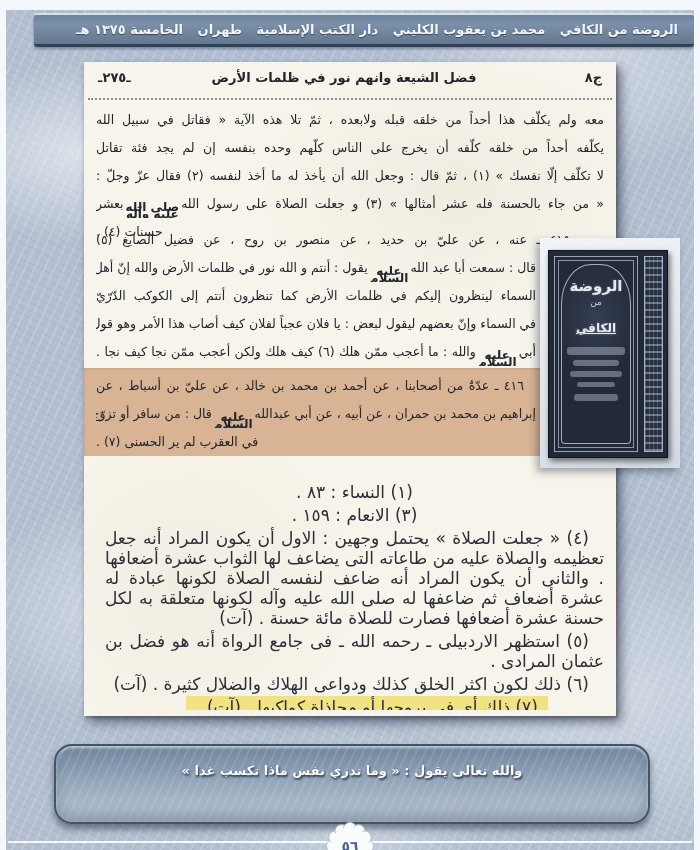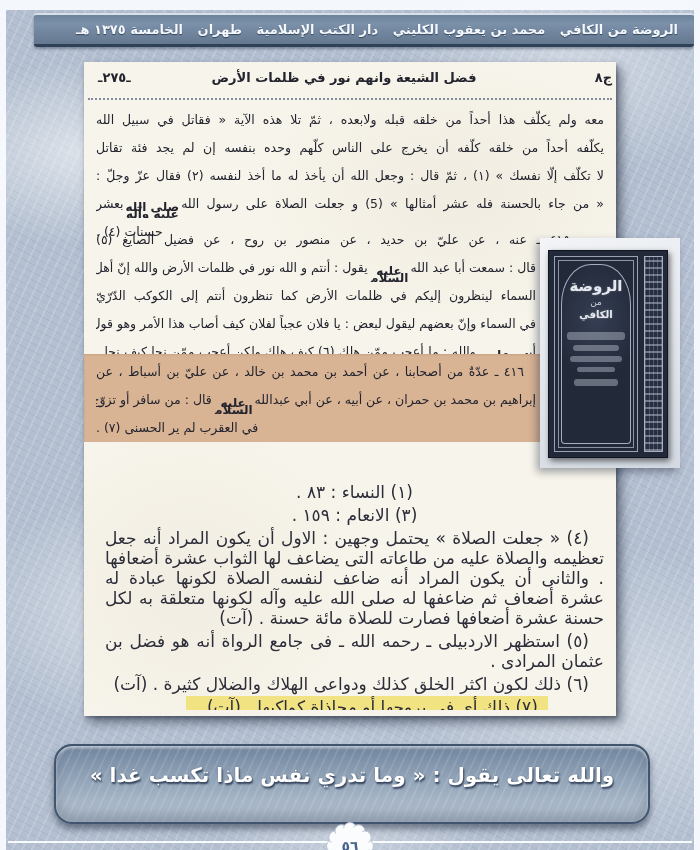--- a/index.html
+++ b/index.html
@@ -33,37 +33,37 @@
   
   .page{
     position:absolute;left:84px;top:62px;width:532px;height:654px;z-index:2;
     background:#f7f4eb;
     background-image:radial-gradient(ellipse 300px 200px at 70% 20%, rgba(210,200,175,.18), rgba(0,0,0,0) 70%),
                      radial-gradient(ellipse 260px 240px at 20% 80%, rgba(205,195,170,.15), rgba(0,0,0,0) 70%);
     box-shadow:5px 6px 10px rgba(25,35,55,.55), 1px 2px 3px rgba(25,35,55,.35);
     color:#23242e;direction:rtl;
   }
   .ph{position:absolute;top:8px;left:0;right:0;height:24px;font-size:13px;font-weight:bold;}
-  .ph-vol{position:absolute;right:4px;top:0;text-align:center;}
+  .ph-vol{position:absolute;right:14px;top:0;text-align:center;}
   .ph-title{position:absolute;left:0;right:12px;text-align:center;top:0;}
   .ph-num{position:absolute;left:14px;top:0;}
   .rule{position:absolute;top:36px;left:4px;right:4px;height:0;border-top:2px dotted #828c9c;}
 
   .para{position:absolute;right:12px;left:12px;font-size:12.5px;line-height:28px;}
   .line{height:28px;overflow:hidden;white-space:nowrap;text-align:justify;text-align-last:justify;}
   .line.last-left{text-align-last:left;}
   .p415 .line.narrow, .strip .line{margin-right:0;}
   .stamp{display:inline-flex;flex-direction:column;align-items:center;font-size:12px;line-height:7px;vertical-align:-3px;margin:0 2px;font-weight:bold;}
 
   .p1{top:44px;}
   .p415{top:164px;}
   .p415 .ind{padding-right:34px;}
   .p415 .nar{margin-right:68px;}
 
-  .strip{position:absolute;top:292px;left:0;width:532px;height:88px;background:#d8b394;box-shadow:inset 0 1px 2px rgba(120,80,40,.15);}
+  .strip{position:absolute;top:306px;left:0;width:532px;height:88px;background:#d8b394;box-shadow:inset 0 1px 2px rgba(120,80,40,.15);}
   .strip-inner{padding:4px 12px 0 12px;font-size:12.5px;line-height:28px;direction:rtl;}
   .strip-inner .line{margin-right:68px;}
   .strip-inner .ind{padding-right:12px;}
 
   .fns{position:absolute;top:420px;right:12px;left:21px;font-size:17px;line-height:20px;color:#2c2d38;max-height:228px;overflow:hidden;}
   .fn{text-align:justify;text-indent:15px;margin-bottom:3px;}
   .fn.fn-center{text-align:center;text-indent:0;}
   .hl{background:#f2e382;padding:1px 10px;box-decoration-break:clone;margin-left:25px;}
 
   
@@ -75,33 +75,33 @@
   .book{position:absolute;left:8px;top:12px;width:118px;height:206px;background:#222a3a;border:1px solid #10151f;box-shadow:2px 3px 6px rgba(0,0,0,.55);}
   .spine{position:absolute;right:4px;top:5px;bottom:5px;width:17px;border:1px solid #a7aec0;background-color:#262e42;
     background-image:repeating-linear-gradient(0deg, rgba(200,206,220,.45) 0 2px, rgba(0,0,0,0) 2px 7px),
                      repeating-linear-gradient(90deg, rgba(200,206,220,.25) 0 1px, rgba(0,0,0,0) 1px 4px);}
   .panel{position:absolute;left:5px;top:5px;bottom:5px;right:29px;border:1px solid #9ba3b6;box-shadow:inset 0 0 0 3px #222a3a, inset 0 0 0 4px rgba(167,174,192,.8);}
   .arch{position:absolute;left:6px;right:6px;top:7px;bottom:7px;border:1px solid #a7aec0;
         border-radius:30px 30px 4px 4px / 40px 40px 4px 4px;text-align:center;padding-top:12px;box-sizing:border-box;
         background:radial-gradient(ellipse 60px 80px at 50% 30%, rgba(90,100,130,.35), rgba(0,0,0,0) 75%);}
   .bc-t1{font-size:15px;font-weight:bold;color:#e6e9f0;text-shadow:0 0 2px rgba(255,255,255,.35);}
   .bc-t2{font-size:9px;color:#cfd4e0;margin-top:2px;}
-  .bc-t3{font-size:10px;font-weight:bold;color:#e6e9f0;margin-top:2px;text-shadow:0 0 2px rgba(255,255,255,.35);}
+  .bc-t3{font-size:12px;font-weight:bold;color:#e6e9f0;margin-top:14px;text-shadow:0 0 2px rgba(255,255,255,.35);text-decoration:underline;}
   .orn{margin:5px auto 0;background:rgba(198,204,218,.42);border-radius:3px;}
 
   
   .banner{
     position:absolute;left:54px;top:744px;width:592px;height:76px;z-index:6;border-radius:18px;
     background:linear-gradient(180deg,#70859e 0%,#93a5b9 45%,#b9c5d3 100%);
     background-image:repeating-linear-gradient(115deg, rgba(255,255,255,.10) 0 2px, rgba(255,255,255,0) 2px 8px),
                      linear-gradient(180deg,#70859e 0%,#93a5b9 45%,#b9c5d3 100%);
     border:2px solid #41556f;
     box-shadow:inset 0 2px 3px rgba(255,255,255,.55), inset 0 -8px 12px rgba(40,55,80,.30), 0 5px 7px rgba(25,35,55,.50);
   }
-  .banner-text{margin-top:17px;text-align:center;direction:rtl;font-size:20px;font-weight:bold;color:#ffffff;
+  .banner-text{margin-top:17px;text-align:center;direction:rtl;font-size:13px;font-weight:bold;color:#ffffff;
     text-shadow:1px 2px 2px rgba(30,45,70,.85), 0 0 1px rgba(30,45,70,.6);}
 
   .baseline{position:absolute;left:8px;right:8px;top:841px;height:2px;background:rgba(255,255,255,.9);z-index:7;}
   .badge{position:absolute;left:326px;top:822px;z-index:8;}
   .badge text{font-family:"DejaVu Sans",sans-serif;}
 </style>
 </head>
 <body>
 
 <div class="canvas">
@@ -120,21 +120,21 @@
       <span class="ph-vol">ج٨</span>
       <span class="ph-title">فضل الشيعة وانهم نور في ظلمات الأرض</span>
       <span class="ph-num">ـ٢٧٥ـ</span>
     </div>
     <div class="rule"></div>
 
     <div class="para p1">
       <div class="line">معه ولم يكلّف هذا أحداً من خلقه قبله ولابعده ، ثمّ تلا هذه الآية « فقاتل في سبيل الله</div>
       <div class="line">يكلّفه أحداً من خلقه كلّفه أن يخرج على الناس كلّهم وحده بنفسه إن لم يجد فئة تقاتل</div>
       <div class="line">لا تكلّف إلّا نفسك » (١) ، ثمّ قال : وجعل الله أن يأخذ له ما أخذ لنفسه (٢) فقال عزّ وجلّ :</div>
-      <div class="line"><span>« من جاء بالحسنة فله عشر أمثالها » (5) و جعلت الصلاة على رسول الله</span><span class="stamp">
+      <div class="line"><span>« من جاء بالحسنة فله عشر أمثالها » (٣) و جعلت الصلاة على رسول الله</span><span class="stamp">
             <span>صلى الله</span>
             <span>عليه وآله</span>
           </span><span>بعشر</span></div>
       <div class="line last-left">حسنات (٤) .</div>
     </div>
 
     <div class="para p415">
       <div class="line ind">٤١٥ ـ عنه ، عن عليّ بن حديد ، عن منصور بن روح ، عن فضيل الصايغ (٥)</div>
       <div class="line nar"><span>قال : سمعت أبا عبد الله</span><span class="stamp">
             <span>عليه</span>

